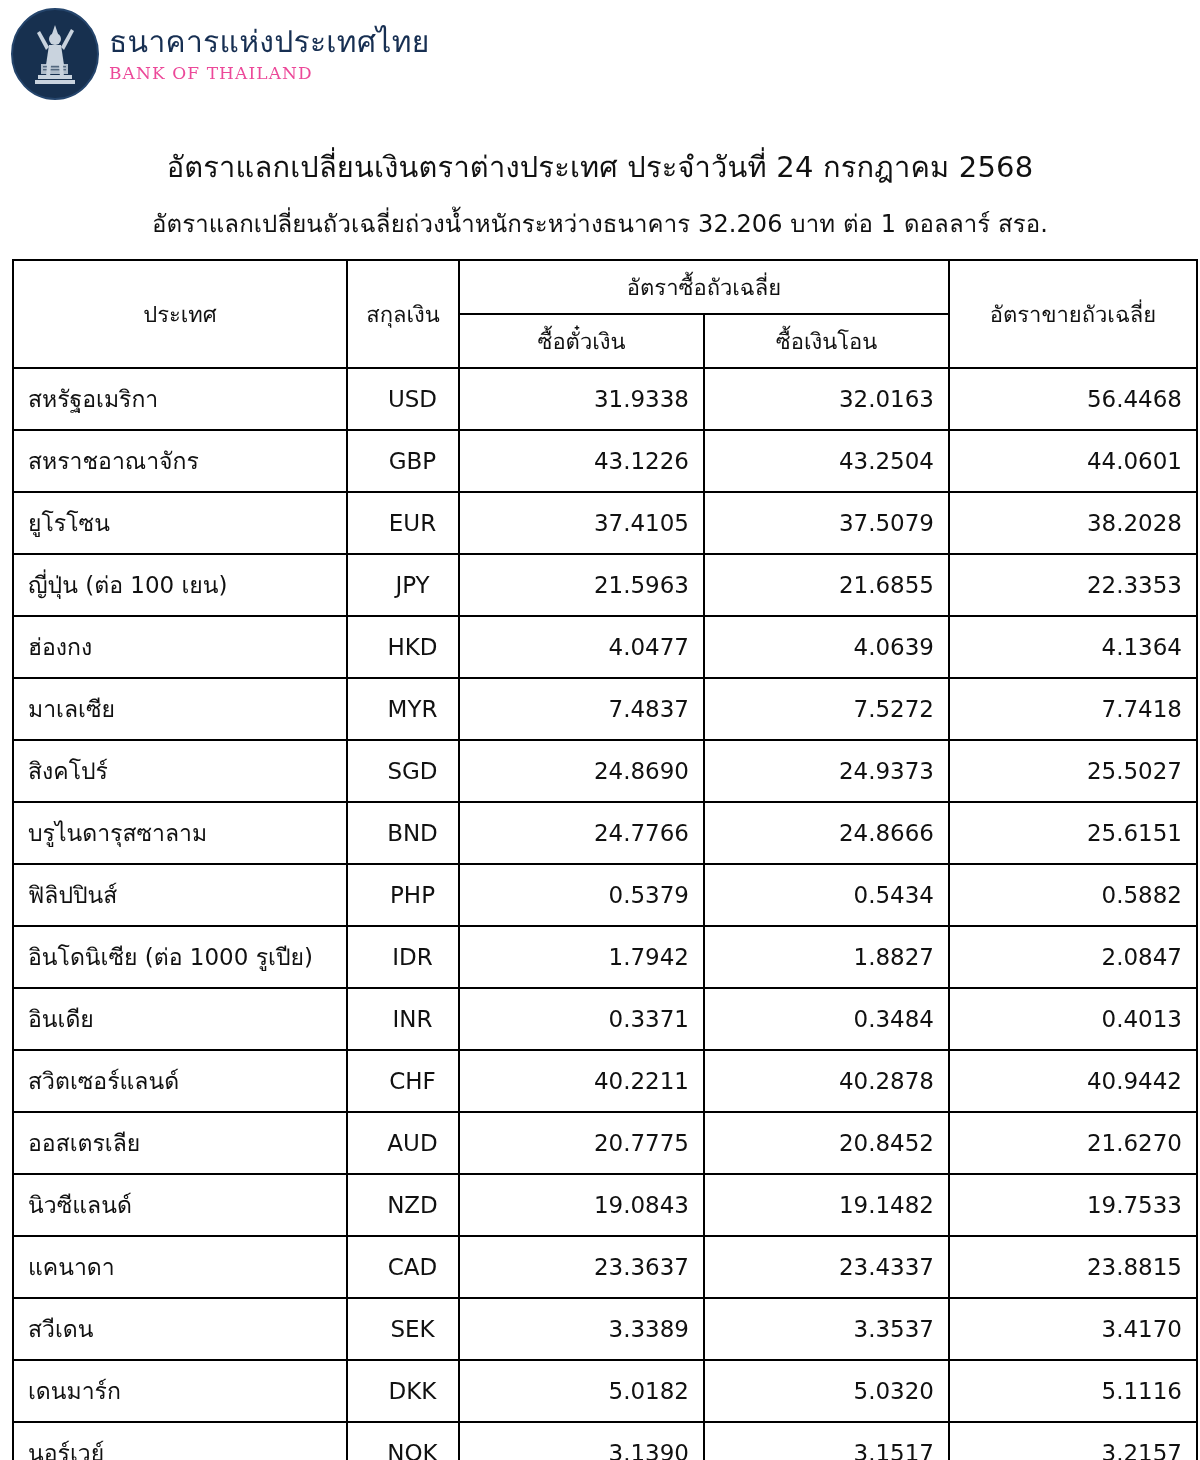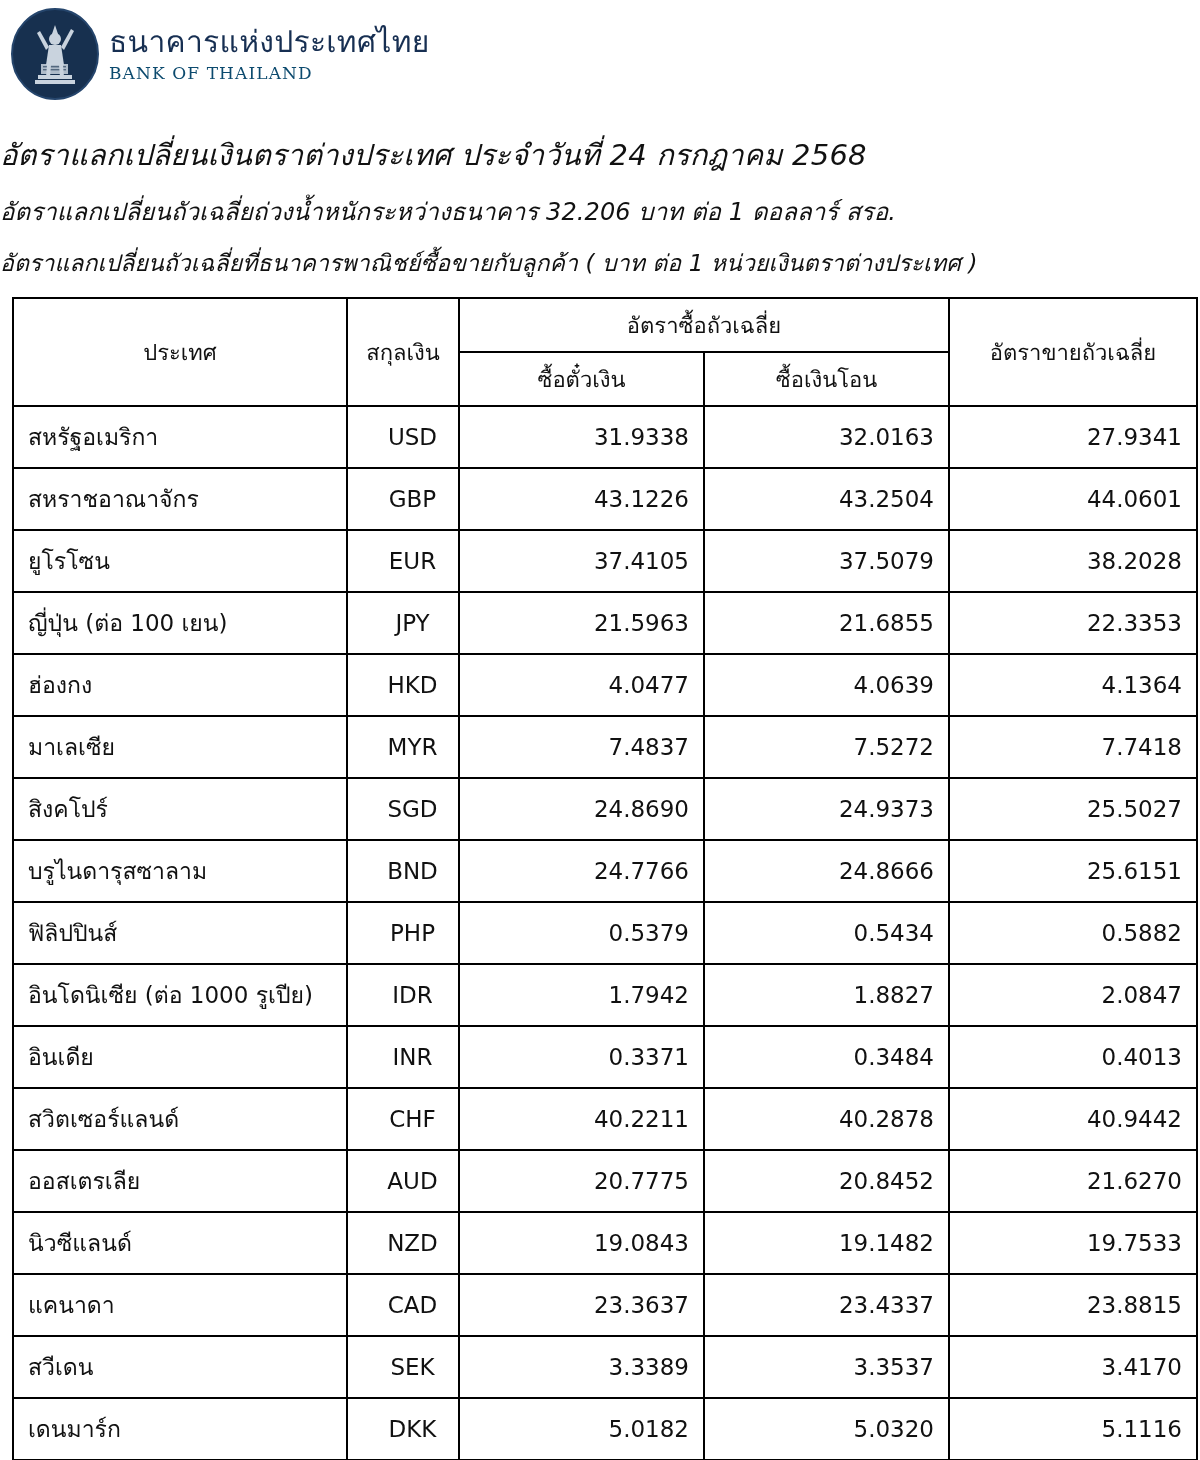--- a/index.html
+++ b/index.html
@@ -42,30 +42,30 @@
   }
   .brand-th {
     font-size: 30px;
     color: #172f52;
     letter-spacing: 0.3px;
     font-family: "DejaVu Sans", "Liberation Sans", sans-serif;
   }
   .brand-en {
     margin-top: 8px;
     font-size: 17px;
-    color: #0c4a6e;
+    color: #ec4899;
     letter-spacing: 1.1px;
     font-family: "DejaVu Serif", "Liberation Serif", serif;
   }
 
   
   .titles {
-    margin-top: 32px;
+    margin-top: 44px;
+    text-align: center;
     color: #111111;
-    font-style: italic;
   }
   .title-main {
     font-size: 29px;
     letter-spacing: 0.2px;
   }
   .title-sub {
     font-size: 24px;
     margin-top: 14px;
     letter-spacing: 0.1px;
   }
@@ -159,21 +159,20 @@
   </div>
   <div class="brand-text">
     <div class="brand-th">ธนาคารแห่งประเทศไทย</div>
     <div class="brand-en">BANK OF THAILAND</div>
   </div>
 </div>
 
 <div class="titles">
   <div class="title-main">อัตราแลกเปลี่ยนเงินตราต่างประเทศ ประจำวันที่ 24 กรกฎาคม 2568</div>
   <div class="title-sub">อัตราแลกเปลี่ยนถัวเฉลี่ยถ่วงน้ำหนักระหว่างธนาคาร 32.206 บาท ต่อ 1 ดอลลาร์ สรอ.</div>
-  <div class="title-sub2">อัตราแลกเปลี่ยนถัวเฉลี่ยที่ธนาคารพาณิชย์ซื้อขายกับลูกค้า ( บาท ต่อ 1 หน่วยเงินตราต่างประเทศ )</div>
 </div>
 
 <div class="table-wrap">
   <table class="fx">
     <thead>
       <tr>
         <th class="h-country" rowspan="2">
           <div class="hcell hcell-tall">ประเทศ</div>
         </th>
         <th class="h-currency" rowspan="2">
@@ -203,21 +202,21 @@
           <td class="c-currency">
             <div class="cell">USD</div>
           </td>
           <td class="c-rate">
             <div class="cell">31.9338</div>
           </td>
           <td class="c-rate">
             <div class="cell">32.0163</div>
           </td>
           <td class="c-rate">
-            <div class="cell">27.9341</div>
+            <div class="cell">56.4468</div>
           </td>
         </tr>
         <tr>
           <td class="c-country">
             <div class="cell">สหราชอาณาจักร</div>
           </td>
           <td class="c-currency">
             <div class="cell">GBP</div>
           </td>
           <td class="c-rate">

